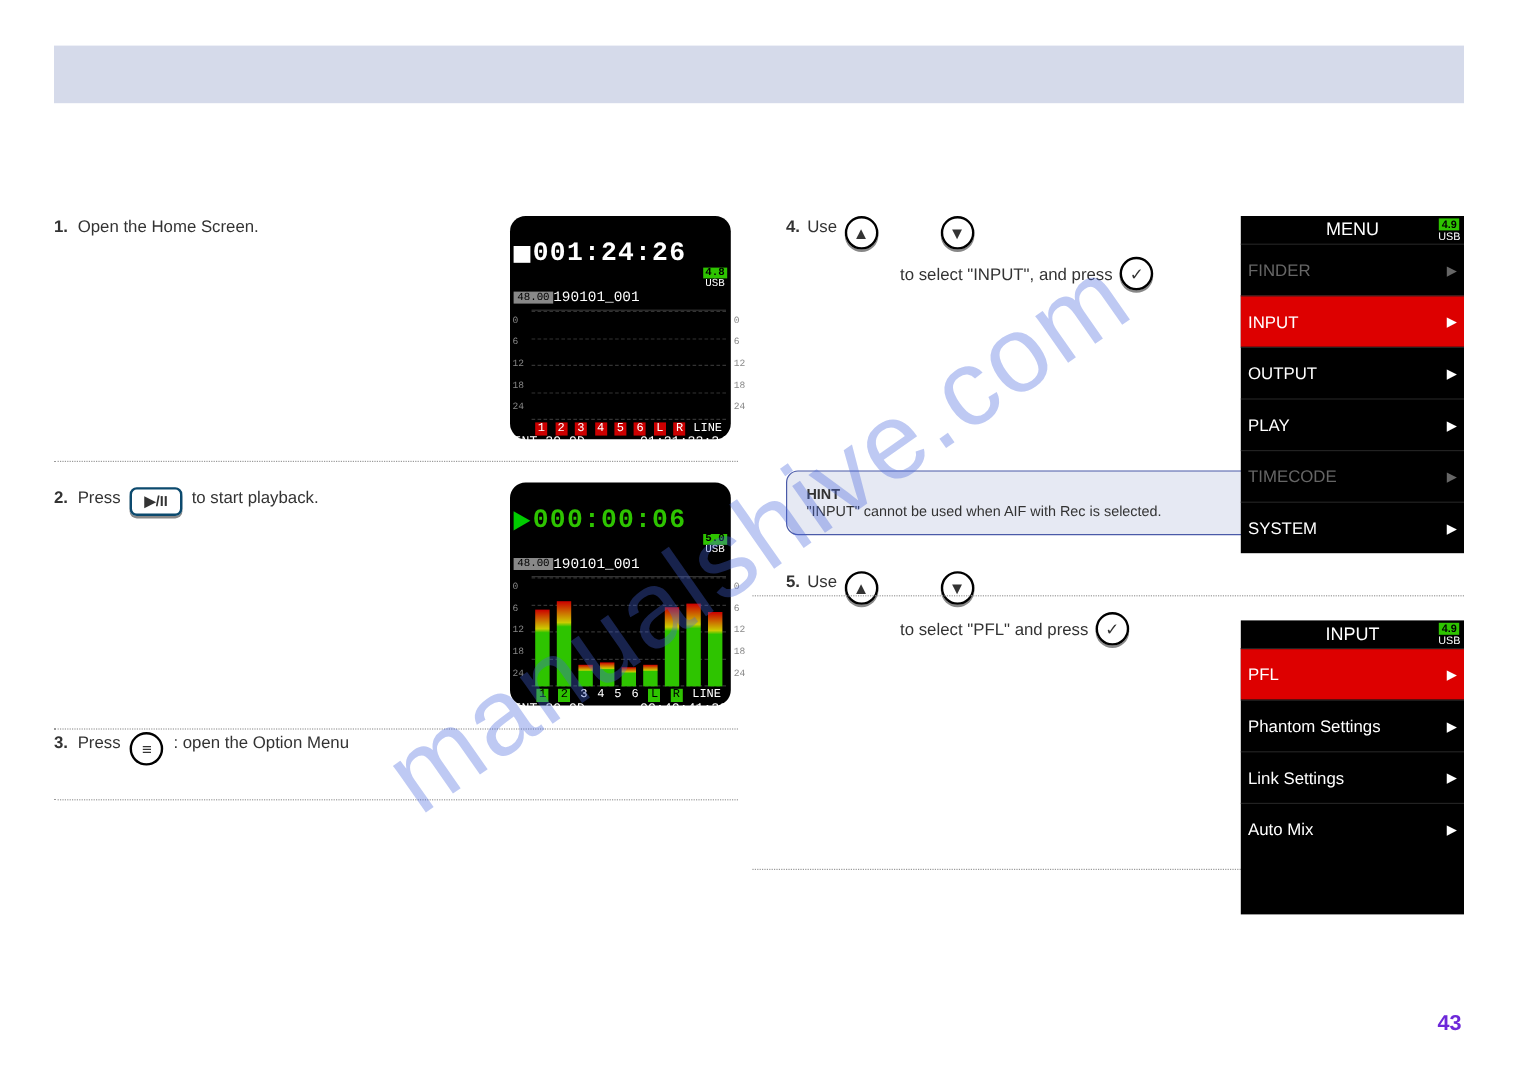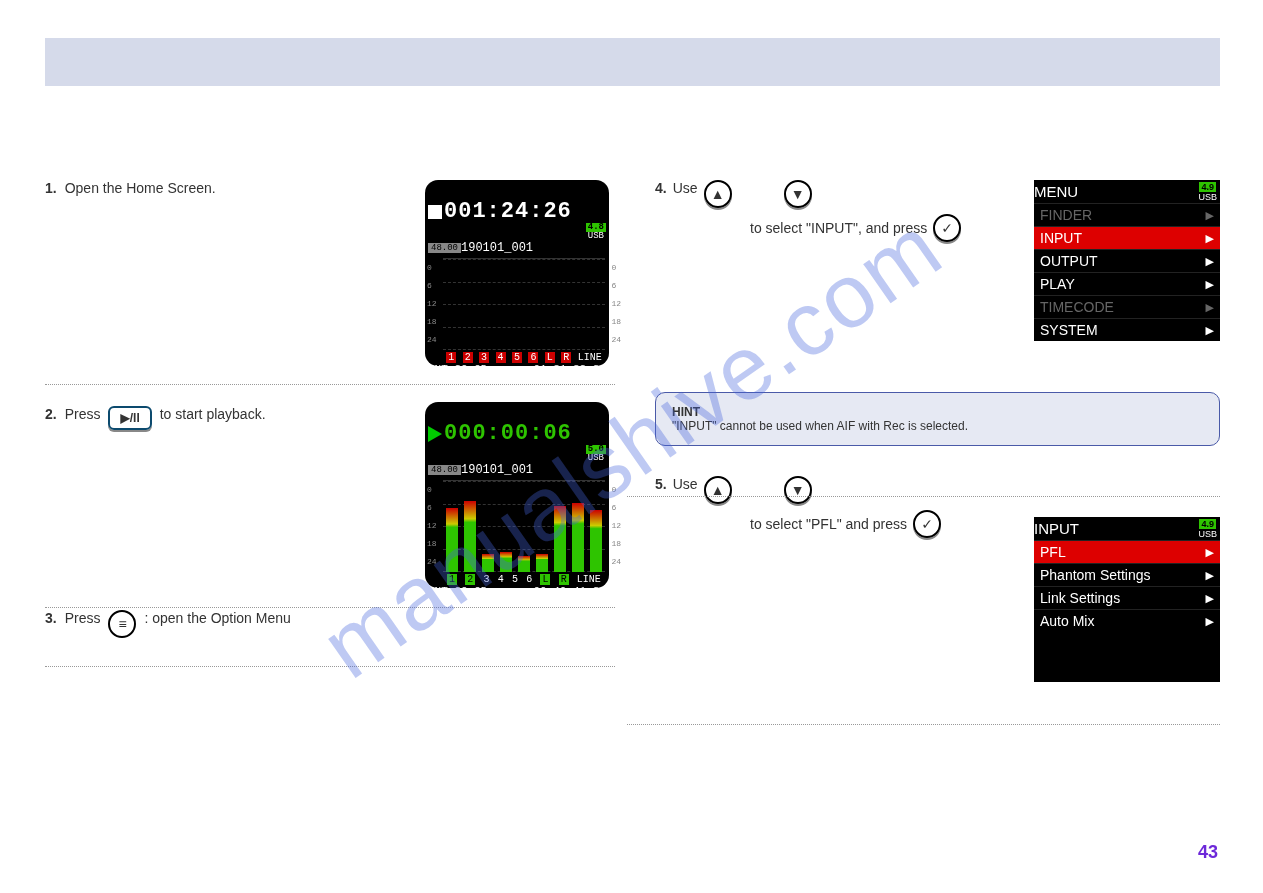--- a/index.html
+++ b/index.html
@@ -94,25 +94,25 @@
     box-shadow:0 2px 0 #888; font-size:14px;}
   .hint-box {
     margin-top:18px; border:1px solid #4a5aa8; border-radius:10px;
     background:#e6e9f3; padding:12px 16px; font-size:12px;
   }
   
   .menu-panel { position:absolute; width:186px; background:#000; color:#fff;
     font-family:Arial,sans-serif; }
   .mp1 { left:1034px; top:180px; }
   .mp2 { left:1034px; top:517px; }
-  .mp-head { display:flex; align-items:center; 
+  .mp-head { display:flex; align-items:center; justify-content:center;
     font-size:15px; padding:3px 0; position:relative;}
   .mp-bat { position:absolute; right:3px; top:2px; font-size:9px; text-align:center;}
   .mp-row { display:flex; justify-content:space-between; align-items:center;
-    padding:3px 6px; font-size:14px; border-top:1px solid #222;}
+    padding:13px 6px; font-size:14px; border-top:1px solid #222;}
   .mp-row.sel { background:#d00; }
   .mp-row.dis { color:#666;}
   .mp-row .chv { font-size:11px;}
 
   
   .pgnum { position:absolute; right:45px; bottom:30px; font-size:18px; font-weight:bold; color:#6d28d9;}
 </style>
 </head>
 <body>
 

